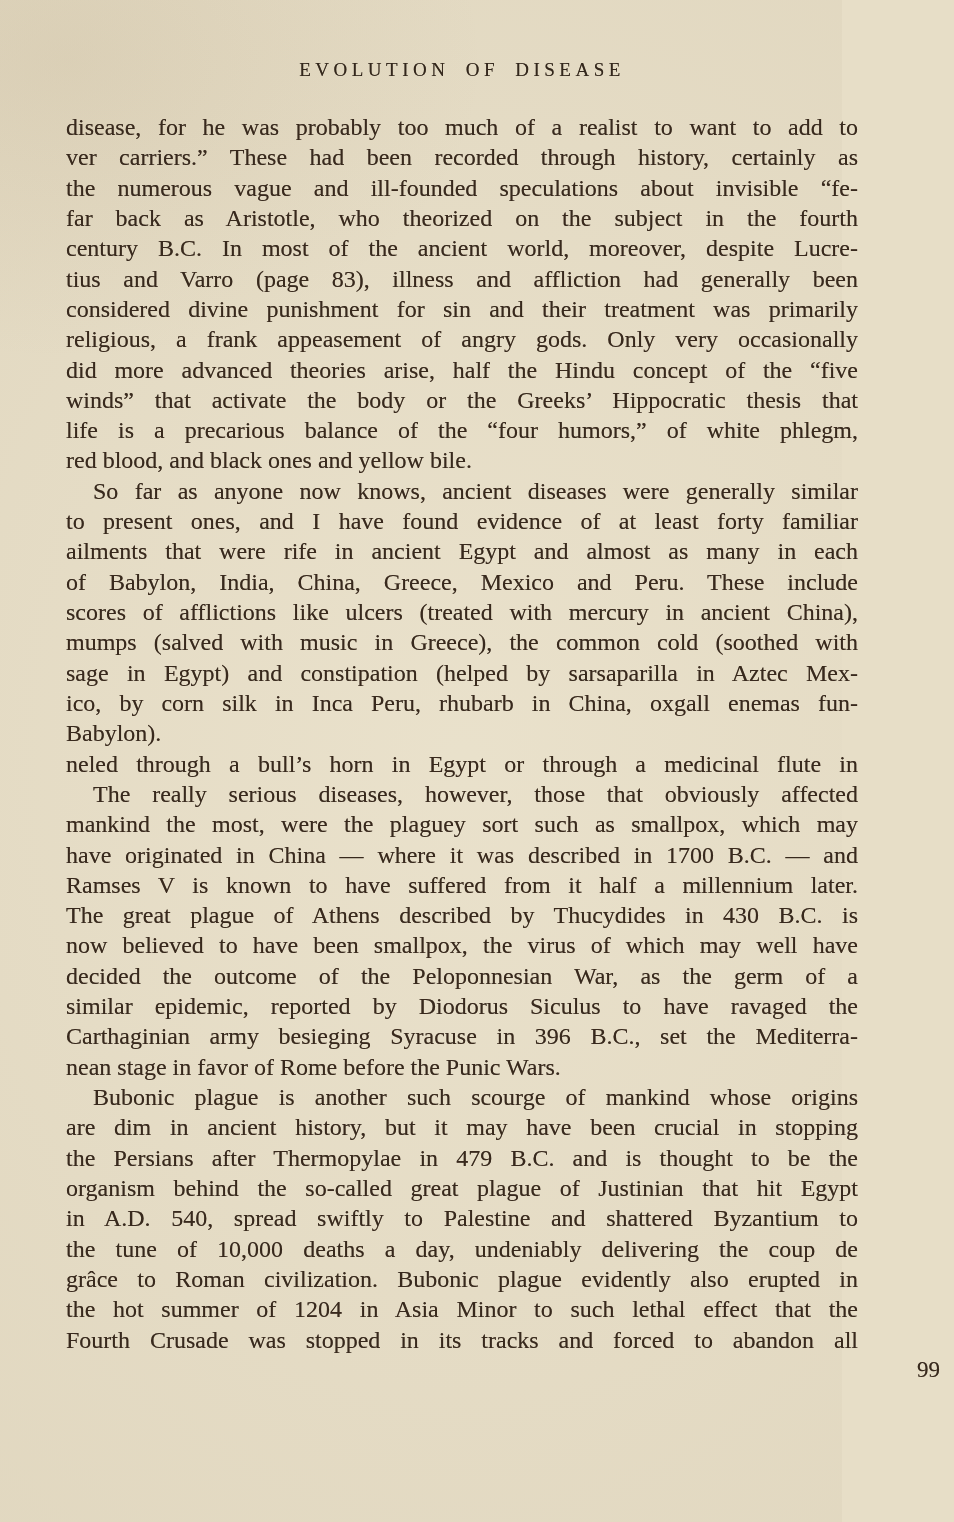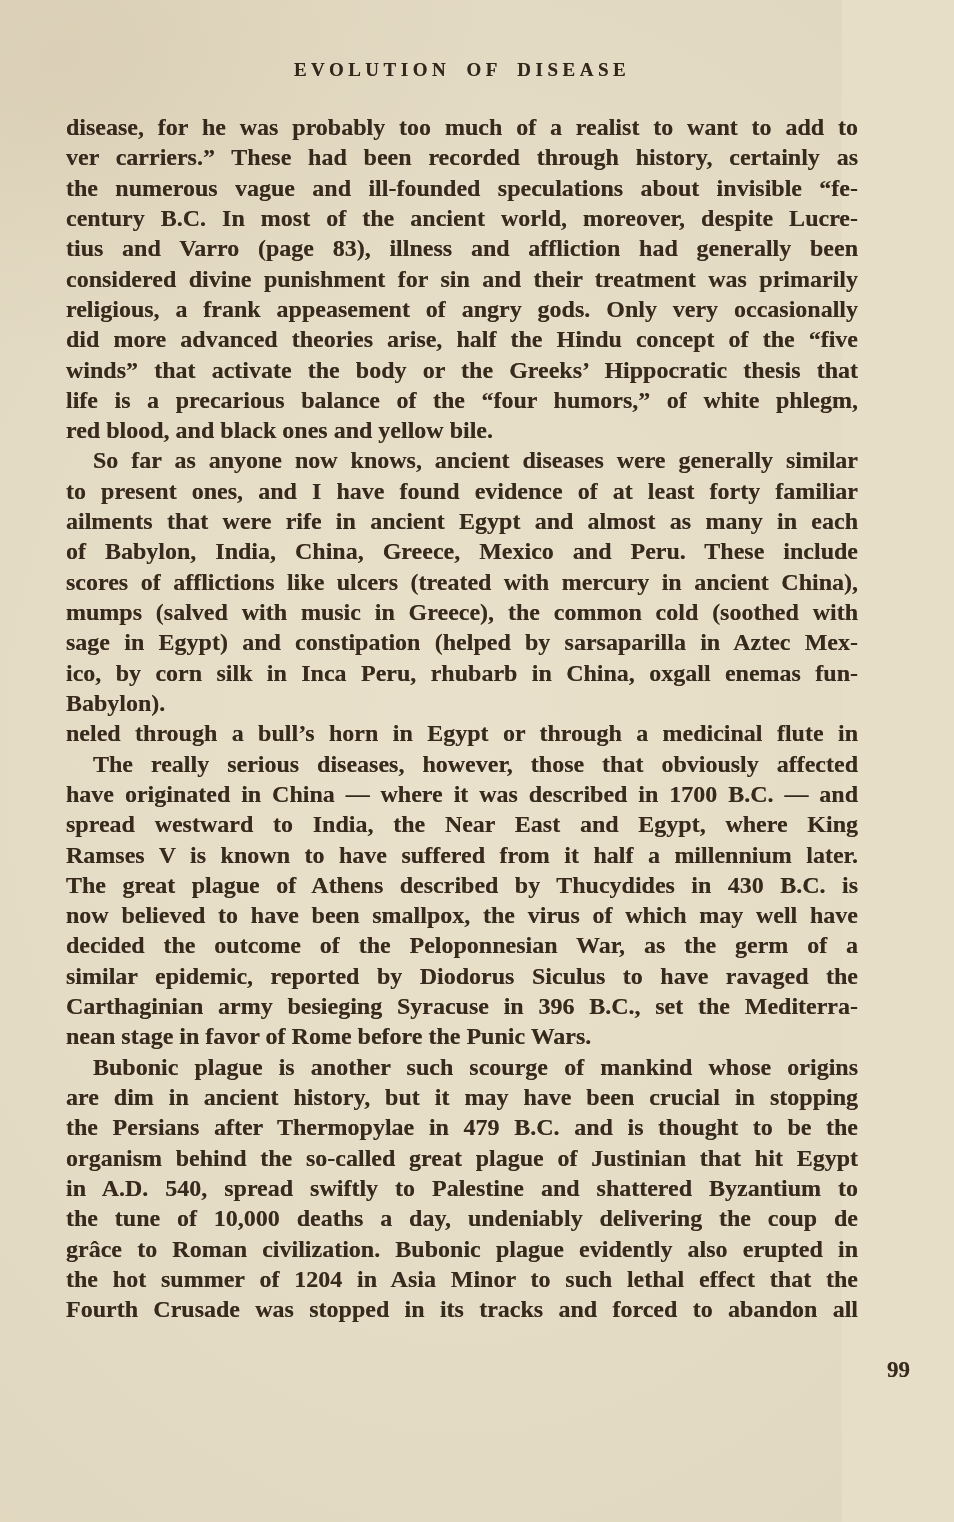--- a/index.html
+++ b/index.html
@@ -15,21 +15,20 @@
   }
   .page {
     position: relative;
     width: 842px;
     height: 1522px;
     background:
       radial-gradient(ellipse 700px 500px at 8% 4%, rgba(150,125,85,0.10), rgba(150,125,85,0) 60%),
       radial-gradient(ellipse 1100px 1400px at 55% 50%, rgba(255,252,240,0.10), rgba(120,98,60,0.08) 95%),
       #e7dec7;
     color: #38291d;
-    font-weight: bold;
   }
   .running-head {
     position: absolute;
     top: 59px;
     left: 66px;
     width: 792px;
     text-align: center;
     font-size: 19px;
     letter-spacing: 4.5px;
     word-spacing: 7px;
@@ -49,57 +48,58 @@
     overflow: hidden;
     text-align: justify;
     text-align-last: justify;
     text-shadow: 0 0 0.5px rgba(56,41,29,0.5);
   }
   .line.indent { text-indent: 27px; }
   .line.para-end { text-align-last: left; }
   .page-number {
     position: absolute;
     top: 1355px;
-    left: 887px;
+    left: 917px;
     font-size: 23px;
     line-height: 30.32px;
     text-shadow: 0 0 0.5px rgba(56,41,29,0.5);
   }
 </style>
 </head>
 <body>
 
 <div class="page">
   <div class="running-head">EVOLUTION OF DISEASE</div>
 
   <div class="body-text">
       <div class="line">disease, for he was probably too much of a realist to want to add to</div>
       <div class="line">ver carriers.”  These had been recorded through history, certainly as</div>
       <div class="line">the numerous vague and ill-founded speculations about invisible “fe-</div>
+      <div class="line">far back as Aristotle, who theorized on the subject in the fourth</div>
       <div class="line">century B.C.  In most of the ancient world, moreover, despite Lucre-</div>
       <div class="line">tius and Varro (page 83), illness and affliction had generally been</div>
       <div class="line">considered divine punishment for sin and their treatment was primarily</div>
       <div class="line">religious, a frank appeasement of angry gods.  Only very occasionally</div>
       <div class="line">did more advanced theories arise, half the Hindu concept of the “five</div>
       <div class="line">winds” that activate the body or the Greeks’ Hippocratic thesis that</div>
       <div class="line">life is a precarious balance of the “four humors,” of white phlegm,</div>
       <div class="line para-end">red blood, and black ones and yellow bile.</div>
       <div class="line indent">So far as anyone now knows, ancient diseases were generally similar</div>
       <div class="line">to present ones, and I have found evidence of at least forty familiar</div>
       <div class="line">ailments that were rife in ancient Egypt and almost as many in each</div>
       <div class="line">of Babylon, India, China, Greece, Mexico and Peru.  These include</div>
       <div class="line">scores of afflictions like ulcers (treated with mercury in ancient China),</div>
       <div class="line">mumps (salved with music in Greece), the common cold (soothed with</div>
       <div class="line">sage in Egypt) and constipation (helped by sarsaparilla in Aztec Mex-</div>
       <div class="line">ico, by corn silk in Inca Peru, rhubarb in China, oxgall enemas fun-</div>
       <div class="line para-end">Babylon).</div>
       <div class="line">neled through a bull’s horn in Egypt or through a medicinal flute in</div>
       <div class="line indent">The really serious diseases, however, those that obviously affected</div>
+      <div class="line">mankind the most, were the plaguey sort such as smallpox, which may</div>
       <div class="line">have originated in China — where it was described in 1700 B.C. — and</div>
-      <div class="line">spread westward to India, the Near East and Egypt, where King</div>
       <div class="line">Ramses V is known to have suffered from it half a millennium later.</div>
       <div class="line">The great plague of Athens described by Thucydides in 430 B.C. is</div>
       <div class="line">now believed to have been smallpox, the virus of which may well have</div>
       <div class="line">decided the outcome of the Peloponnesian War, as the germ of a</div>
       <div class="line">similar epidemic, reported by Diodorus Siculus to have ravaged the</div>
       <div class="line">Carthaginian army besieging Syracuse in 396 B.C., set the Mediterra-</div>
       <div class="line para-end">nean stage in favor of Rome before the Punic Wars.</div>
       <div class="line indent">Bubonic plague is another such scourge of mankind whose origins</div>
       <div class="line">are dim in ancient history, but it may have been crucial in stopping</div>
       <div class="line">the Persians after Thermopylae in 479 B.C. and is thought to be the</div>

